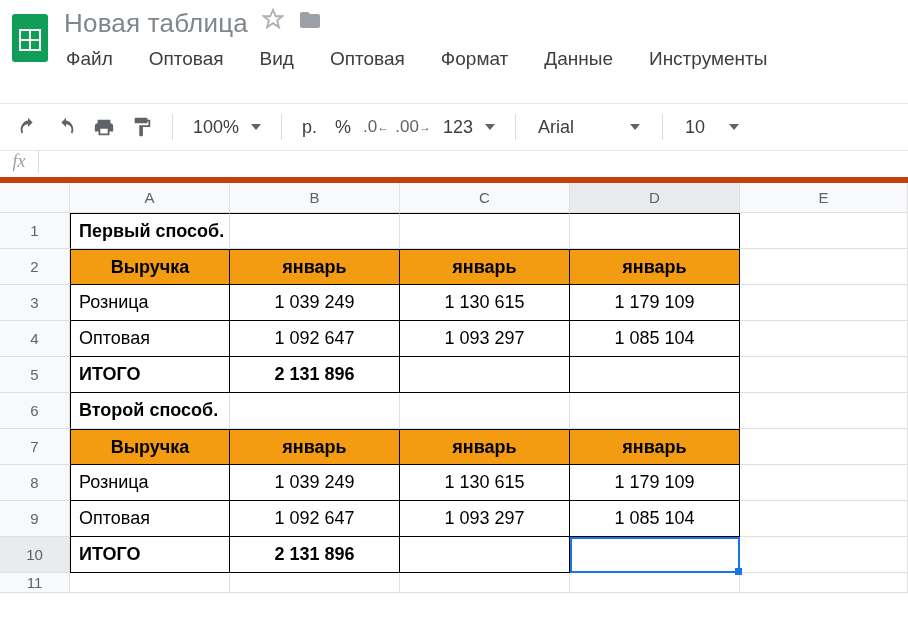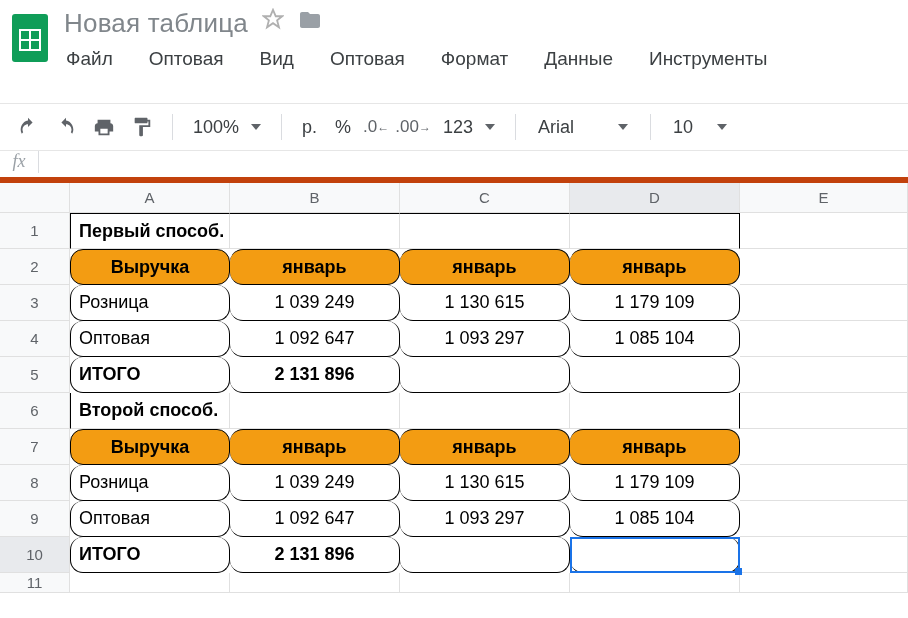--- a/index.html
+++ b/index.html
@@ -19,40 +19,40 @@
   .menubar span { font-size:19px; color:#3c4043; cursor:pointer; }
 
   
   .toolbar { display:flex; align-items:center; height:48px; border-top:1px solid #e6e6e6; border-bottom:1px solid #e6e6e6; padding:0 12px; gap:6px;margin-top:23px;}
   .tb-btn { width:32px; height:32px; display:flex; align-items:center; justify-content:center; color:#5f6368; cursor:pointer; border-radius:4px;}
   .tb-btn svg { width:22px; height:22px; fill:#5f6368; }
   .tb-sep { width:1px; height:26px; background:#dadce0; margin:0 8px;}
   .zoom { display:flex; align-items:center; gap:8px; color:#3c4043; font-size:18px; padding:0 6px;}
   .caret { width:0; height:0; border-left:5px solid transparent; border-right:5px solid transparent; border-top:6px solid #5f6368; margin-left:4px;}
   .tb-text { font-size:18px; color:#3c4043; padding:0 6px;}
-  .font-sel { display:flex; align-items:center; gap:40px; font-size:18px; color:#3c4043; padding:0 8px;}
+  .font-sel { display:flex; align-items:center; gap:52px; font-size:18px; color:#3c4043; padding:0 8px;}
 
   
   .fx-bar { display:flex; align-items:flex-start; height:32px; border-bottom:6px solid #c2410c;}
   .fx-label { width:38px; text-align:center; font-style:italic; color:#9aa0a6; font-size:18px; font-family: Georgia, serif;}
   .fx-sep { width:1px; height:22px; background:#dadce0;}
   .fx-input { flex:1; height:100%; padding:0 8px; }
 
   
   .grid { display:flex; }
   .rowhdrs { width:70px; background:#f8f9fa; border-right:1px solid #e0e0e0;}
   .colhdr-row { display:flex; height:30px; background:#f8f9fa; border-bottom:1px solid #e0e0e0;}
   .corner { width:70px; border-right:1px solid #e0e0e0;}
   .colhdr { border-right:1px solid #e0e0e0; display:flex; align-items:center; justify-content:center; color:#5f6368; font-size:15px;}
   .rowhdr { height:36px; border-bottom:1px solid #e0e0e0; display:flex; align-items:center; justify-content:center; color:#5f6368; font-size:15px; background:#f8f9fa;}
   .cells { position:relative; }
   .cell-row { display:flex; height:36px;}
   .cell { border-right:1px solid #e0e0e0; border-bottom:1px solid #e0e0e0; padding:0 8px; display:flex; align-items:center; font-size:18px; color:#000; overflow:hidden; white-space:nowrap;}
   .wA{width:160px;} .wB{width:170px;} .wC{width:170px;} .wD{width:170px;} .wE{width:168px;}
-  .bL{border-left:1.5px solid #000 !important;text-align:center;} .bR{border-right:1.5px solid #000 !important;} .bT{border-top:1.5px solid #000 !important;} .bB{border-bottom:1.5px solid #000 !important;border-radius:13px;}
+  .bL{border-left:1.5px solid #000 !important;text-align:center;} .bR{border-right:1.5px solid #000 !important;} .bT{border-top:1.5px solid #000 !important;} .bB{border-bottom:1.5px solid #000 !important;}
   .orange { background:#f39c12; font-weight:bold; text-align:center; justify-content:center;}
   .bold { font-weight:bold; }
   .num { justify-content:center; }
 
   
   .sel { position:absolute; border:2px solid #1a73e8; pointer-events:none;}
   .sel-handle{position:absolute; width:7px; height:7px; background:#1a73e8; right:-4px; bottom:-4px;}
 
   .colhdr.active, .rowhdr.active { background:#e8eaed; }
 </style>

